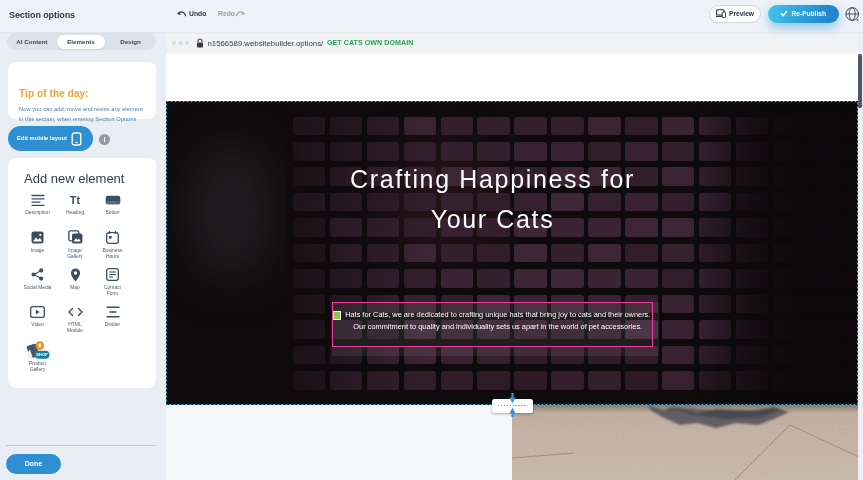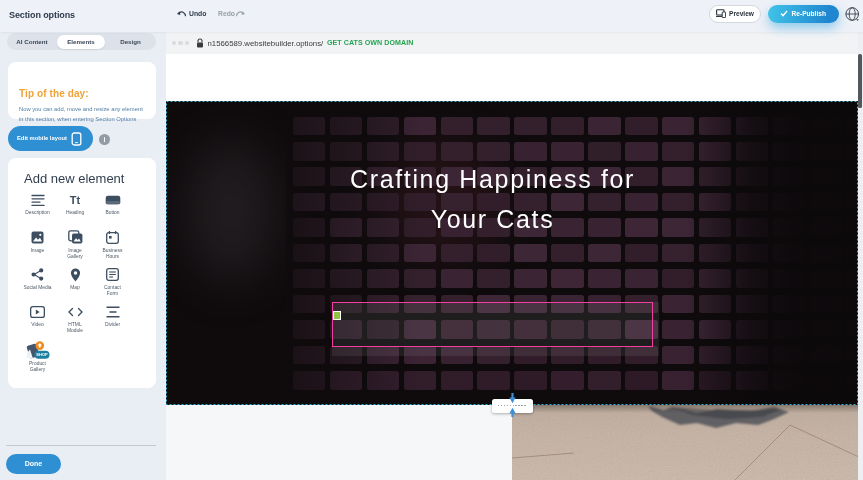--- a/index.html
+++ b/index.html
@@ -433,20 +433,21 @@
         <div class="tl" style="left:606.6px;top:270.5px;background:rgb(41,22,34)"></div>
         <div class="tl" style="left:643.5px;top:270.5px;background:rgb(40,21,33)"></div>
         <div class="tl" style="left:680.4px;top:270.5px;background:rgb(46,24,39)"></div>
       <div id="fadeR"></div>
       <div id="fadeL"></div>
       <div id="h1a">Crafting Happiness for</div>
       <div id="h1b">Your Cats</div>
       <div id="parahalo"></div>
       <div id="para">
         <div id="ghandle"></div>
+          <div class="ptxt">Hats for Cats, we are dedicated to crafting unique hats that bring joy to cats and their owners.<br>Our commitment to quality and individuality sets us apart in the world of pet accessories.</div>
       </div>
     </div>
     <svg id="selrect" width="692" height="304">
         <rect x="0.5" y="0.5" width="691" height="303" fill="none" stroke="#3db6d8" stroke-width="1" stroke-dasharray="2 2"></rect>
       </svg>
     <div id="whitesec"></div>
     <div id="tansec">
       <svg width="347" height="76" viewBox="0 0 347 76" style="position:absolute;left:0;top:0">
         <defs>
         <filter id="gr">

